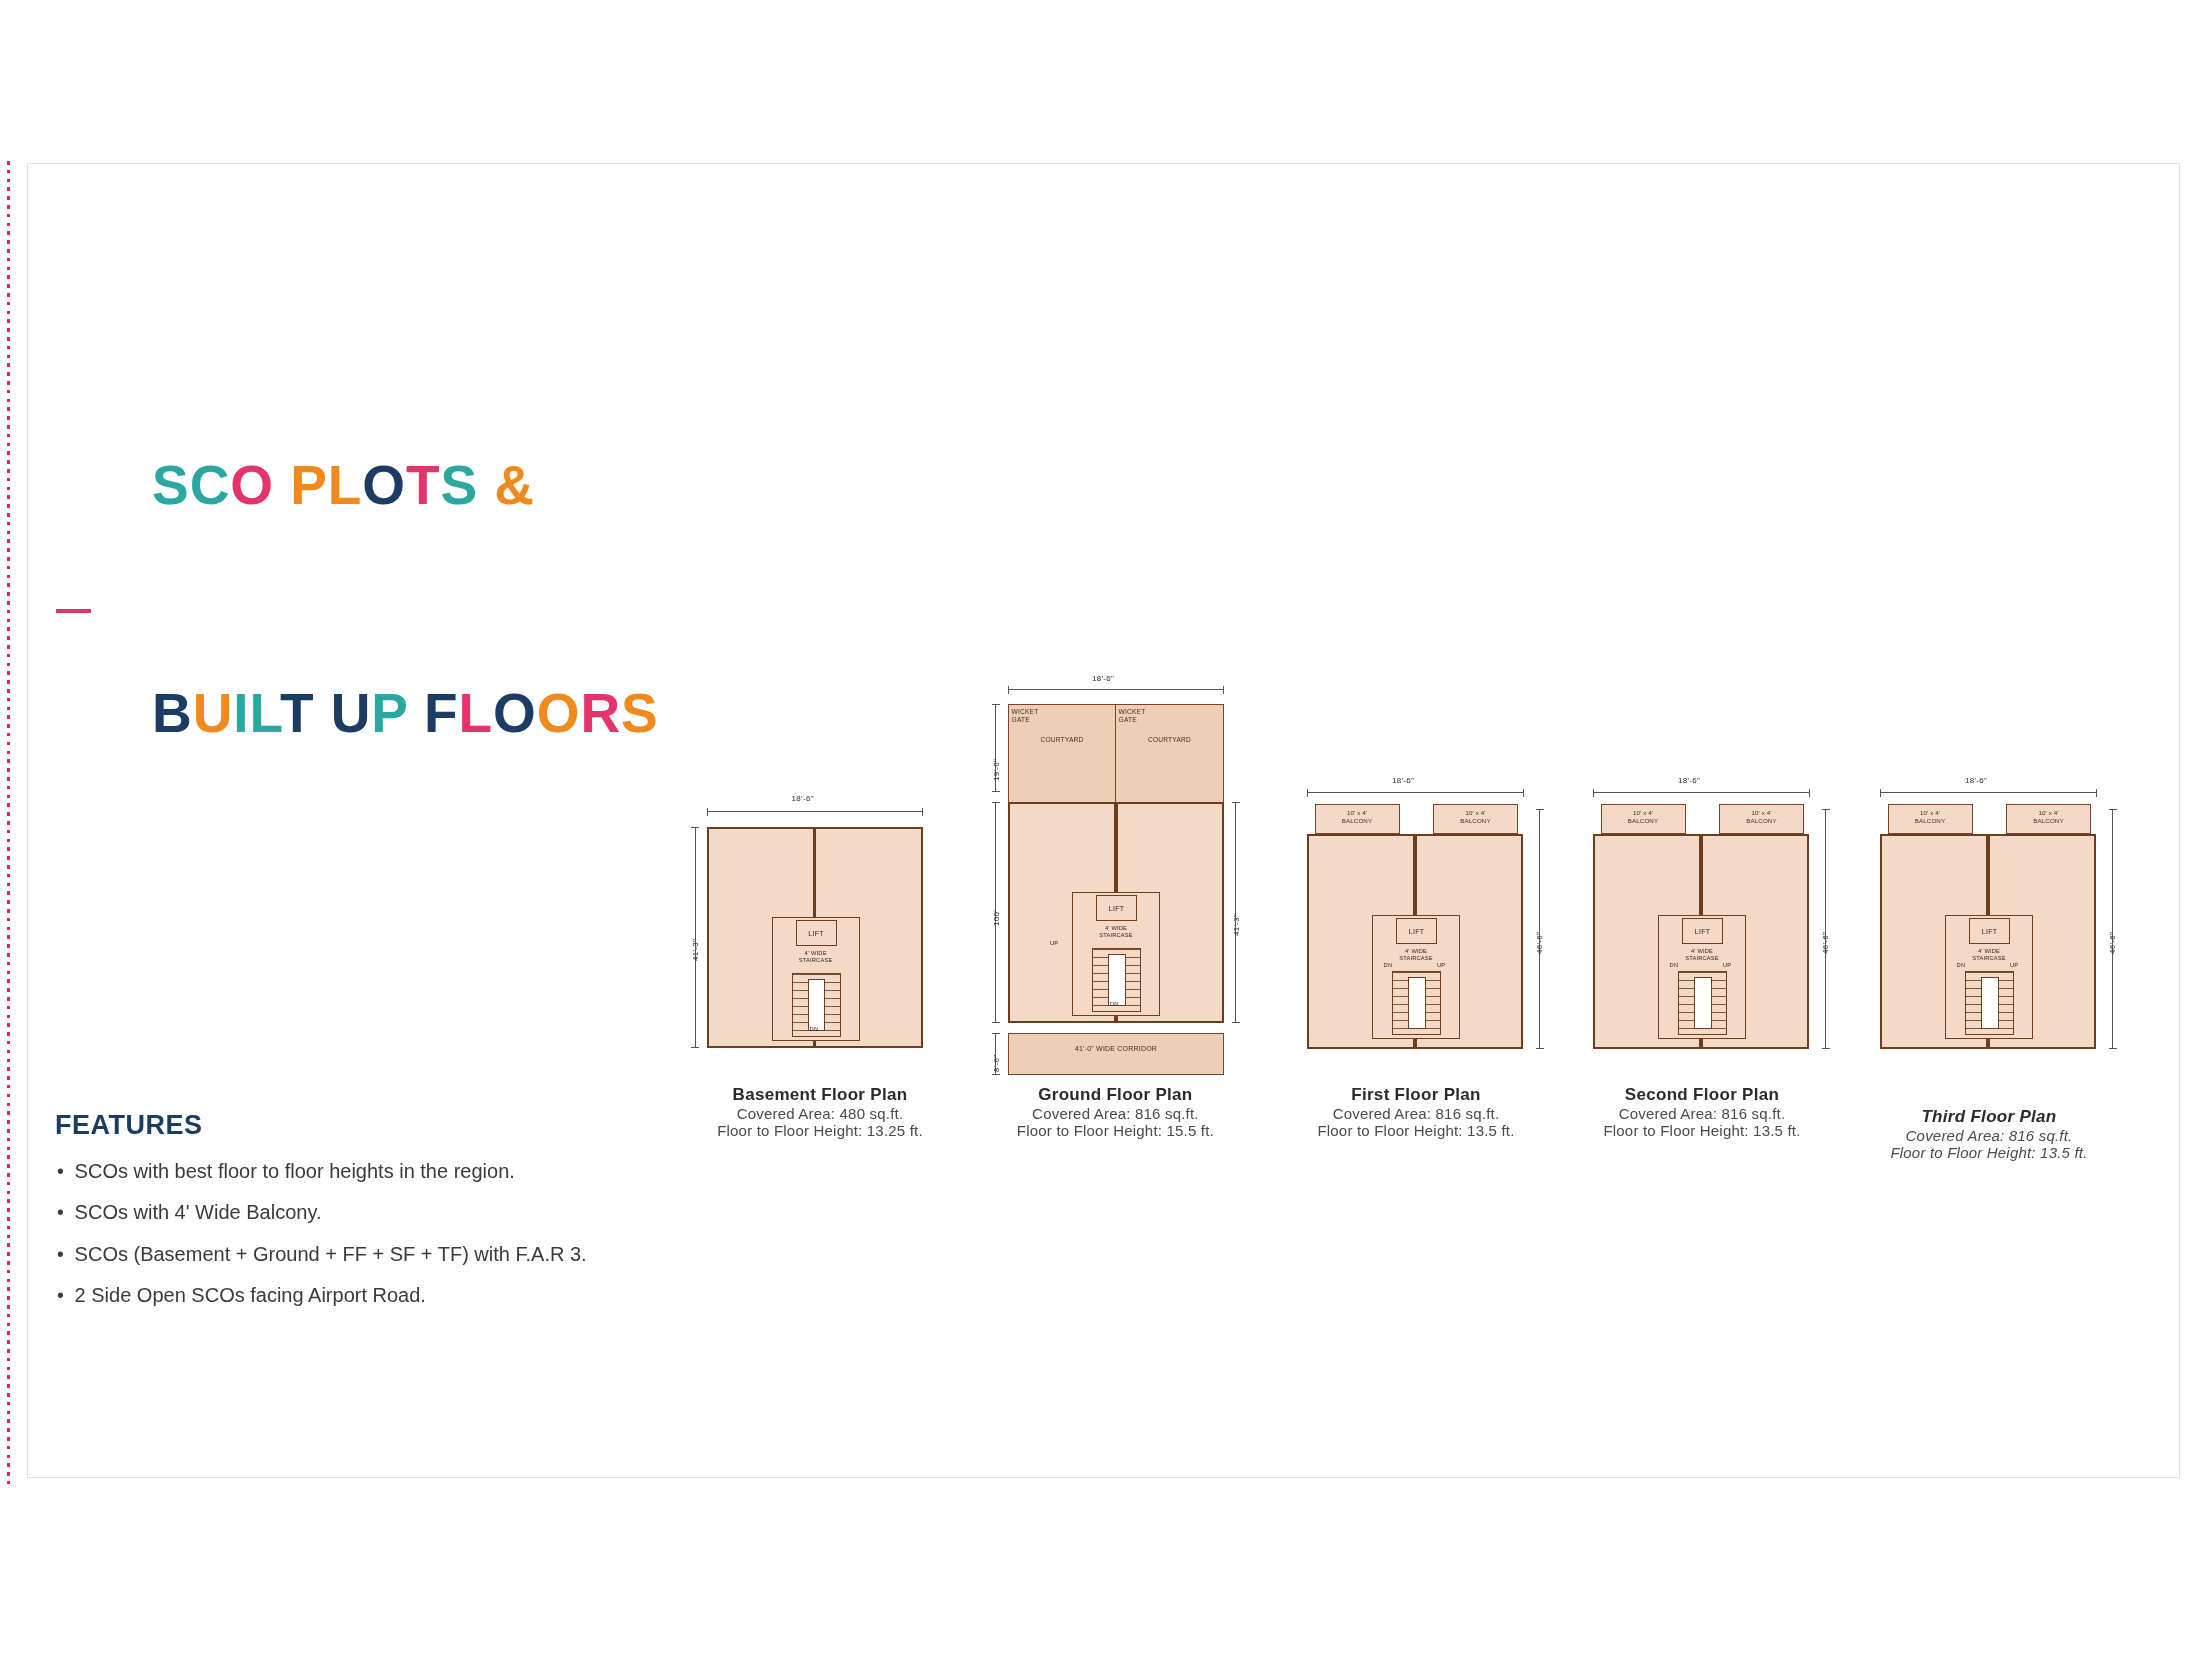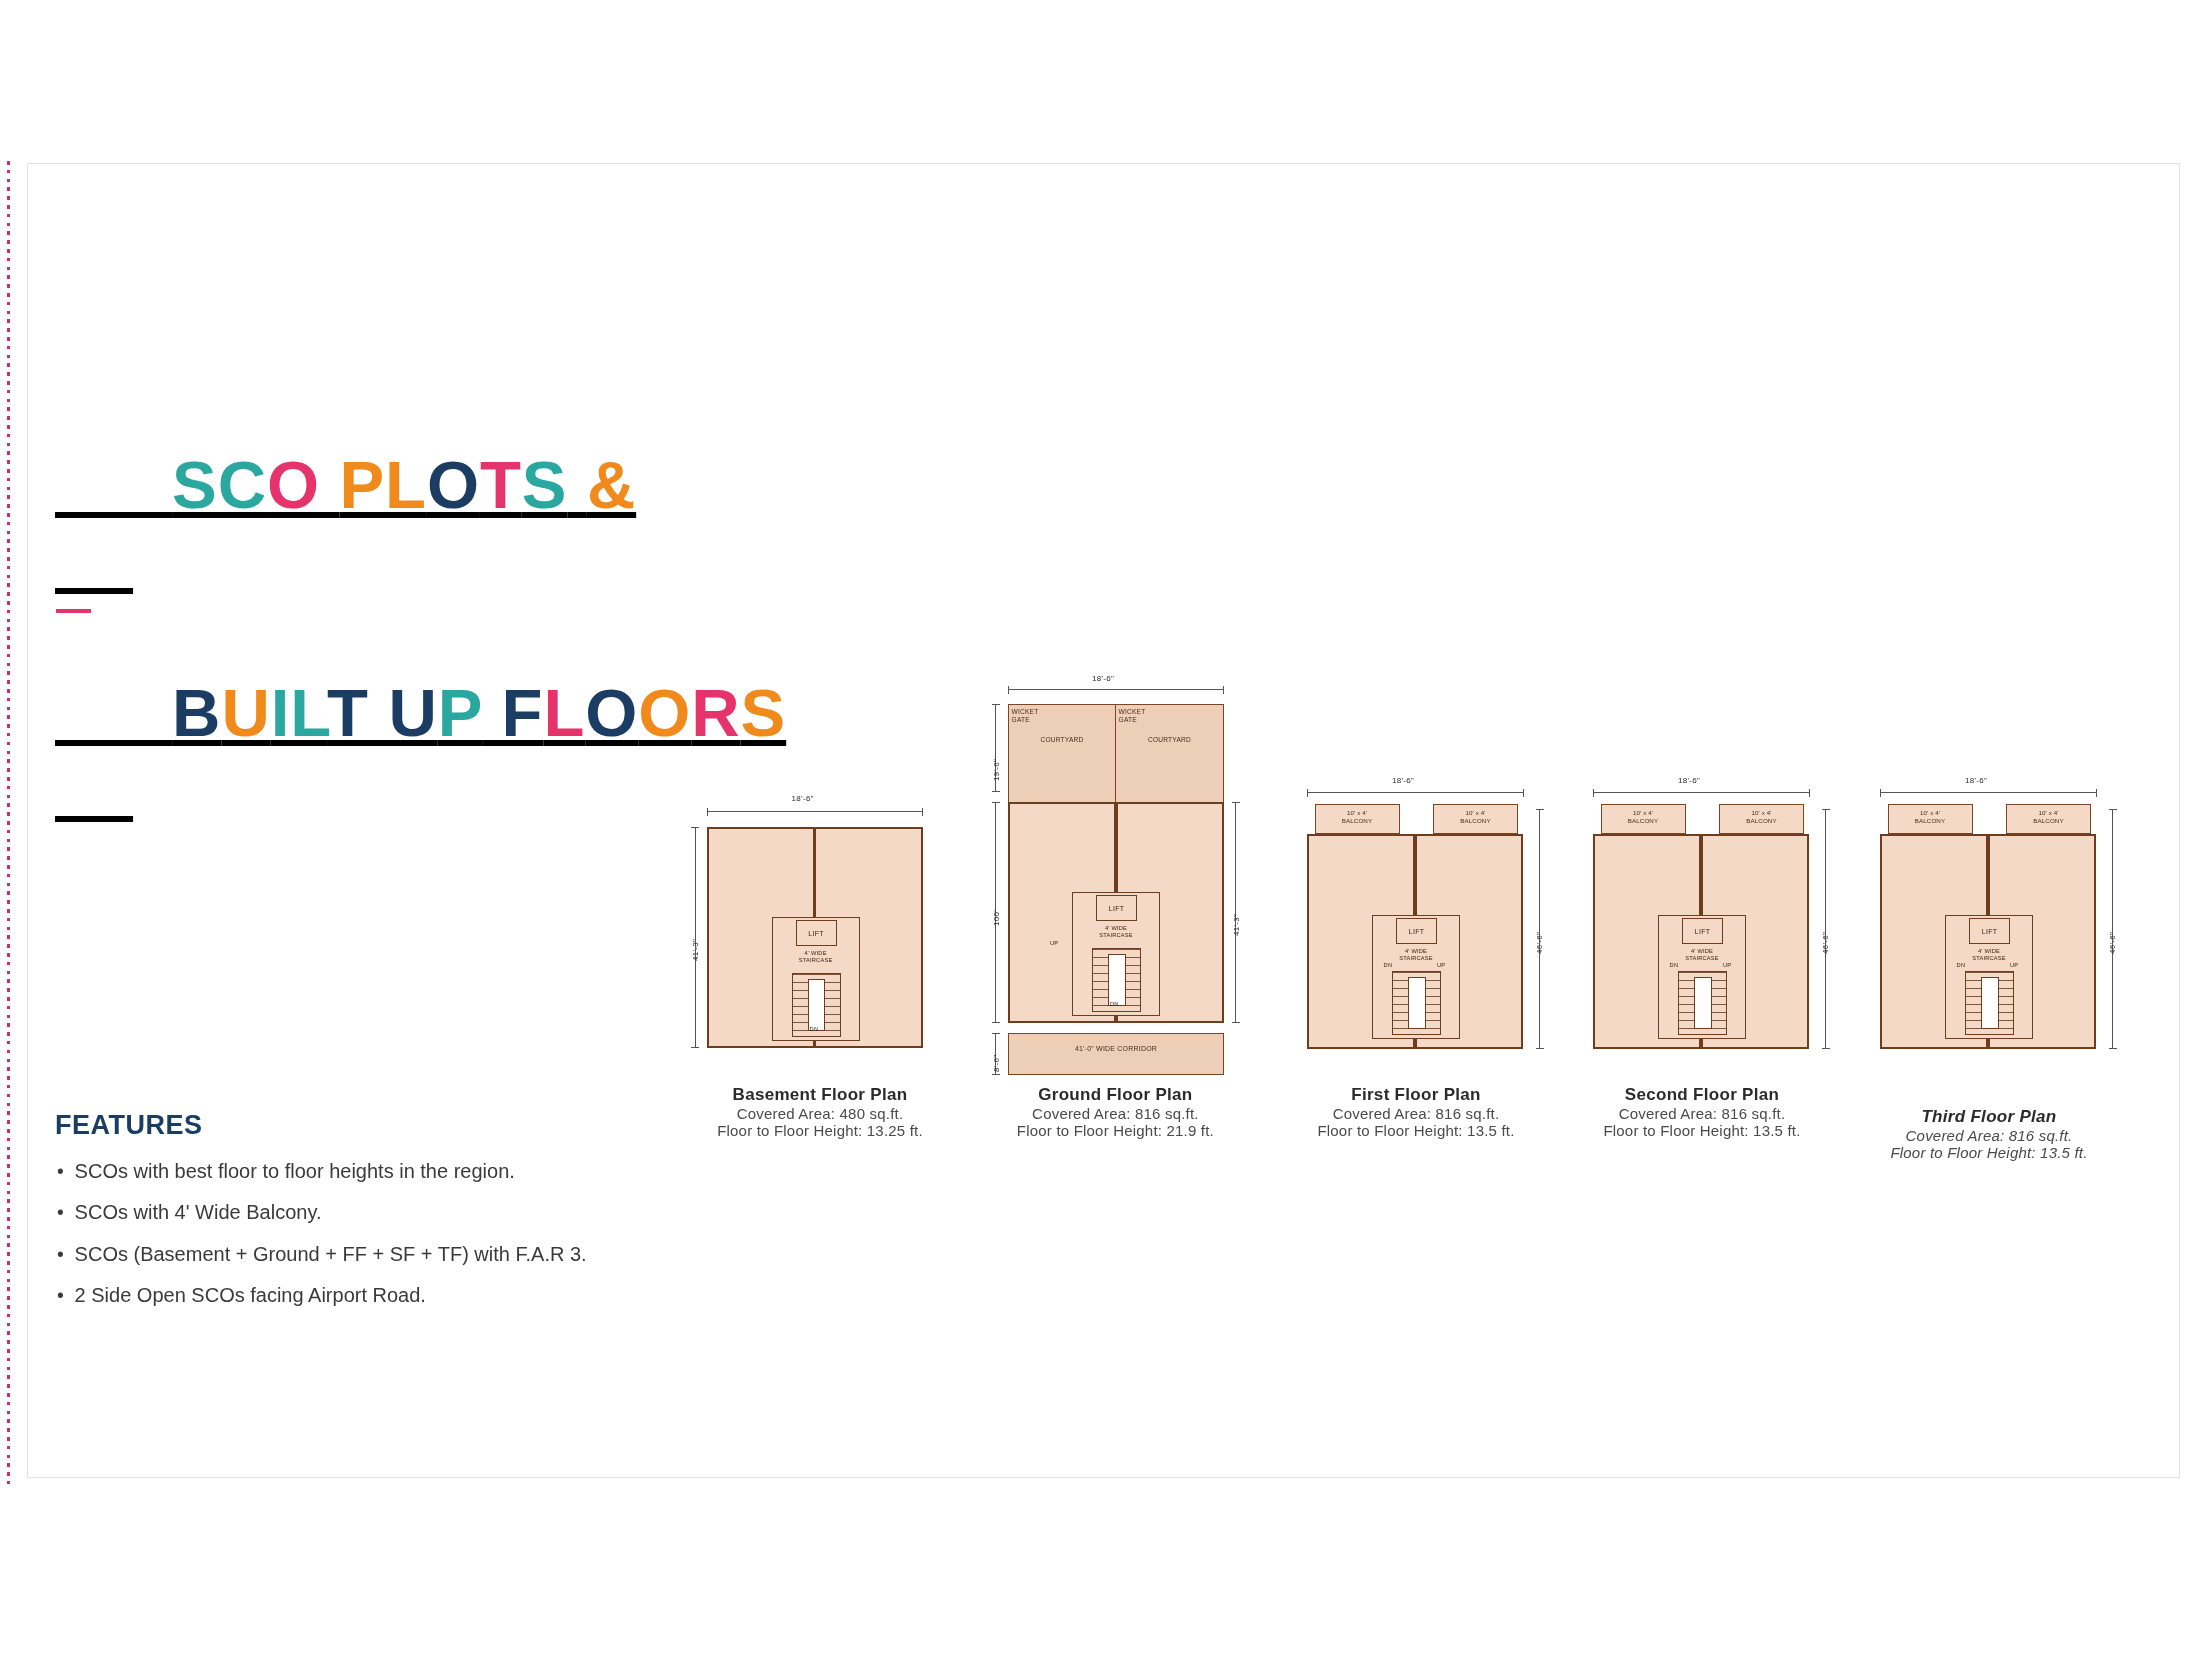--- a/index.html
+++ b/index.html
@@ -48,25 +48,24 @@
   
   .title-block {
     position: absolute;
     left: 55px;
     top: 371px;
     width: 670px;
   }
   .title-line {
     font-family: "Liberation Sans", sans-serif;
     font-weight: bold;
-    font-size: 67px;
+    font-size: 55px;
     letter-spacing: 0.9px;
     line-height: 76px;
     white-space: pre;
-    text-decoration: underline;
   }
   .title-line span { display: inline; }
   .t-teal   { color: #2aa8a0; }
   .t-pink   { color: #e5336b; }
   .t-navy   { color: #1b3c63; }
   .t-orange { color: #f08a1c; }
 
   .rule {
     position: absolute;
     left: 56px;
@@ -393,21 +392,21 @@
         </div>
         <div class="upmark" style="left:37px; top:108px;">DN</div>
       </div>
       <div class="upmark" style="left:67px; top:270px;">UP</div>
 
       <div class="corridor" style="left:25px; top:363px; width:216px; height:42px;">41'-0" WIDE CORRIDOR</div>
 
       <div class="plan-caption" style="left:-17.6px; top:415px;">
         <div class="cap-title">Ground Floor Plan</div>
         <div class="cap-line">Covered Area: 816 sq.ft.</div>
-        <div class="cap-line">Floor to Floor Height: 21.9 ft.</div>
+        <div class="cap-line">Floor to Floor Height: 15.5 ft.</div>
       </div>
     </div>
 
     <div class="plan" style="left:618px; top:0; width:273px; height:565px;">
       <div class="dimline-h" style="left:19.4px; top:122px; width:216px;"></div>
       <div class="dim" style="left:104px; top:106px;">18'-6"</div>
       <div class="dimline-v" style="left:251px; top:139px; height:240px;"></div>
       <div class="dim-v" style="left:247px; top:284px;">46'-6"</div>
 
       <div class="balcony" style="left:26.5px; top:134px; width:85px; height:30px;">10' x 4'<br>BALCONY</div>

